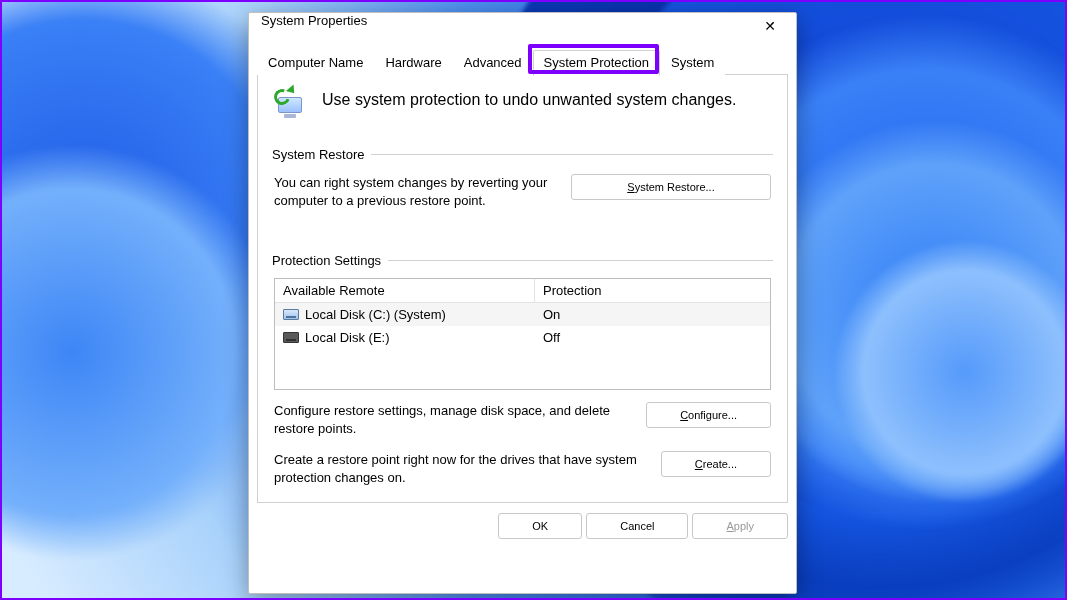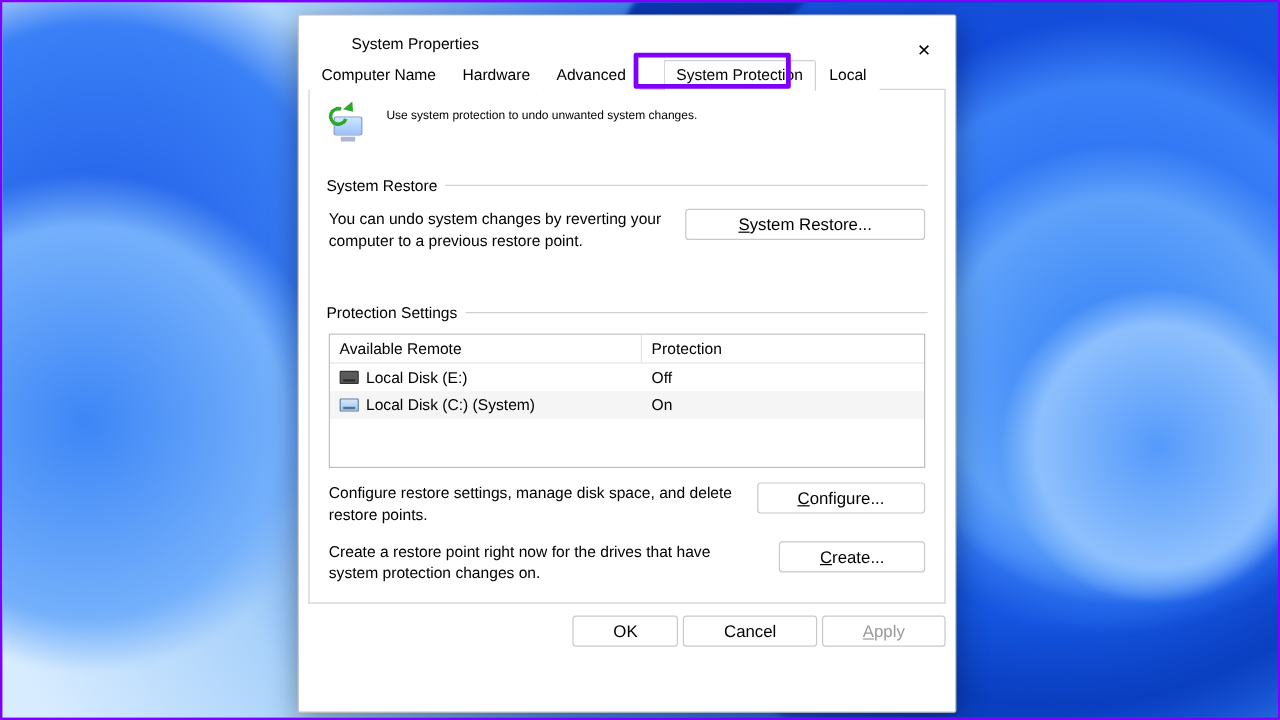--- a/index.html
+++ b/index.html
@@ -21,60 +21,59 @@
   .swirl.e { width:260px; height:260px; right:-30px;  top:240px; background:radial-gradient(circle at 50% 50%, #559afb, #8ec0fd 55%, transparent 72%);}
   .swirl.f { width:520px; height:520px; left:-180px; top:-40px; background:radial-gradient(circle at 50% 50%, #1f5be6, #3a80f6 55%, transparent 70%);}
   .swirl.g { width:420px; height:420px; left:-140px; top:140px; background:radial-gradient(circle at 50% 50%, #3d86f6, #74b0fb 55%, transparent 70%);}
 
   .dialog {
     position:absolute; left:246px; top:10px; width:549px; height:582px;
     background:#ffffff; border:1px solid #bfbfbf; border-radius:2px;
     box-shadow:0 6px 24px rgba(0,0,0,0.35);
     overflow:hidden;
   }
-  .titlebar { height:30px; display:flex; align-items:flex-start; padding:16px 6px 0 12px;margin-left:32px; }
+  .titlebar { height:30px; display:flex; align-items:flex-start; padding:0 6px 0 12px; }
   .titlebar .title { flex:1; font-size:13px; }
   .close-btn { width:40px; height:26px; display:flex; align-items:center; justify-content:center; border-radius:2px; }
   .close-x { font-size:14px; line-height:1; }
 
   .tabstrip-wrap { padding:6px 8px 0 8px; }
   .tabstrip { display:flex; align-items:center; height:26px; position:relative; border-bottom:1px solid #d0d0d0;}
   .tab {
     padding:4px 10px 5px 10px; font-size:13px;
     border:1px solid transparent; border-bottom:none;
     position:relative; top:1px; background:#fff;
   }
   .tab.active {
     border:1px solid #d0d0d0; border-bottom:1px solid #fff;
     border-radius:2px 2px 0 0;
-    margin-left:20px;
   }
   .tab-highlight {
     position:absolute; border:4px solid #7d00ff; pointer-events:none;
     border-radius:2px;
   }
 
   .panel { border:1px solid #d0d0d0; border-top:none; padding:10px 14px 14px 14px; background:#fff;}
 
   .intro { display:flex; gap:12px; padding:4px 2px 14px 2px;}
   .sp-icon { width:36px; height:36px; position:relative; flex:0 0 36px; }
   .sp-icon .monitor { position:absolute; left:4px; top:8px; width:24px; height:16px; background:linear-gradient(#cfe8ff,#9cc0ff); border:1px solid #7a96c8; border-radius:2px;}
   .sp-icon .base   { position:absolute; left:10px; top:25px; width:12px; height:4px; background:#aab7d9; border-radius:1px;}
   .sp-icon .arrow  { position:absolute; left:0; top:0; width:16px; height:16px; border:3px solid #2da82d; border-right-color:transparent; border-radius:50%; transform:rotate(-25deg);}
   .sp-icon .arrowhead { position:absolute; left:13px; top:-2px; width:0; height:0; border-left:5px solid transparent; border-right:5px solid transparent; border-bottom:7px solid #2da82d; transform:rotate(140deg);}
-  .intro-text { font-size:10px; padding-top:2px;}
+  .intro-text { font-size:16px; padding-top:2px;}
 
   .group-label { display:flex; align-items:center; gap:7px; margin:8px 0 10px 0; font-size:13px; color:#000;}
   .group-label .line { flex:1; height:1px; background:#d0d0d0;}
 
   .row { display:flex; gap:14px; align-items:flex-start; padding:2px 2px;}
   .row .text { flex:1; font-size:13px; line-height:1.35;}
   .win-btn {
     min-width:200px; height:26px; padding:0 33px; background:#fff;
-    border:1px solid #c9c9c9; border-radius:3px; font-size:14px;
+    border:1px solid #c9c9c9; border-radius:3px; font-size:11px;
     display:flex; align-items:center; justify-content:center;
   }
   .win-btn.small { min-width:110px; }
   .win-btn .ul { text-decoration:underline; }
   .btn-row .win-btn.small { min-width:84px; }
   .btn-disabled { color:#9a9a9a;text-align:center; }
 
   .drive-table { border:1px solid #bdbdbd; margin:4px 2px 10px 2px; }
   .drive-table .hdr, .drive-table .row2 { display:flex; }
   .drive-table .colA { width:260px; padding:4px 8px; }
@@ -111,67 +110,67 @@
       <span class="close-x">✕</span>
     </div>
   </div>
 
   <div class="tabstrip-wrap">
     <div class="tabstrip">
       <div class="tab">Computer Name</div>
       <div class="tab">Hardware</div>
       <div class="tab">Advanced</div>
       <div class="tab active" id="tab-sp">System Protection</div>
-      <div class="tab">Local</div>
+      <div class="tab">System</div>
     </div>
 
     <div class="panel">
 
       <div class="intro">
         <div class="sp-icon">
           <div class="monitor"></div>
             <div class="base"></div>
             <div class="arrow"></div>
             <div class="arrowhead"></div>
         </div>
         <div class="intro-text">Use system protection to undo unwanted system changes.</div>
       </div>
 
       <div class="group-label">
         <span>System Restore</span>
         <span class="line"></span>
       </div>
 
       <div class="row">
-        <div class="text">You can undo system changes by reverting your computer to a previous restore point.</div>
+        <div class="text">You can right system changes by reverting your computer to a previous restore point.</div>
         <div class="win-btn" id="btn-restore">
           <span><span class="ul">S</span><span>ystem Restore...</span></span>
         </div>
       </div>
 
       <div style="height:34px"></div>
 
       <div class="group-label">
         <span>Protection Settings</span>
         <span class="line"></span>
       </div>
 
       <div class="drive-table">
         <div class="hdr">
           <div class="colA">Available Remote</div>
           <div class="colB">Protection</div>
         </div>
         <div id="drive-rows">
+            <div class="row2 sel">
+              <div class="colA"><span class="drvicon "></span><span>Local Disk (C:) (System)</span></div>
+              <div class="colB">On</div>
+            </div>
             <div class="row2">
               <div class="colA"><span class="drvicon dark"></span><span>Local Disk (E:)</span></div>
               <div class="colB">Off</div>
-            </div>
-            <div class="row2 sel">
-              <div class="colA"><span class="drvicon "></span><span>Local Disk (C:) (System)</span></div>
-              <div class="colB">On</div>
             </div>
           </div>
         <div class="blank"></div>
       </div>
 
       <div class="row">
         <div class="text">Configure restore settings, manage disk space, and delete restore points.</div>
         <div class="win-btn small">
           <span><span class="ul">C</span><span>onfigure...</span></span>
         </div>

